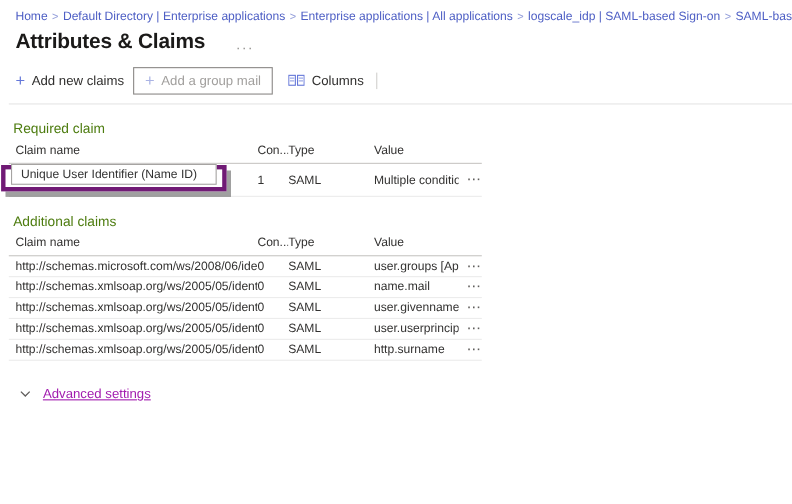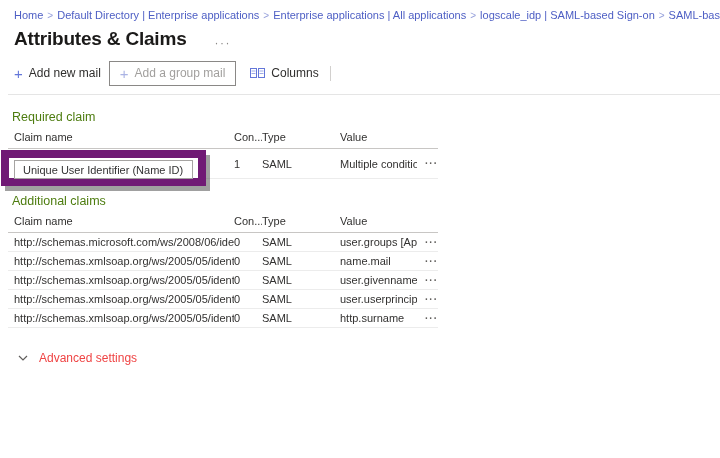--- a/index.html
+++ b/index.html
@@ -33,50 +33,50 @@
   .claims-table { width:430px; margin-left:8px; font-size:11px; }
   .t-head, .t-row { display:grid; grid-template-columns:226px 28px 78px 77px 21px; align-items:center; }
   .t-head { padding:7px 0 5px; border-bottom:1px solid #c8c6c4; font-weight:400; color:#323130; }
   .t-row { height:19px; border-bottom:1px solid #ececec; }
   .cell-first { padding-left:6px; white-space:nowrap; overflow:hidden; }
   .cell { white-space:nowrap; overflow:hidden; }
   .cell-menu { color:#605e5c; font-weight:700; font-size:10px; letter-spacing:1px; text-align:right; cursor:pointer; }
 
   
   .t-row.required { height:30px; position:relative; }
-  .red-box { position:absolute; left:-7px; top:1px; width:205px; height:36px;
-             border:8px solid #701a75; background:#ffffff;
+  .red-box { position:absolute; left:-7px; top:1px; width:205px; height:24px;
+             border:4px solid #701a75; background:#ffffff;
              box-shadow:4px 5px 0 rgba(82,82,82,0.55);
-             display:flex; align-items:flex-start; z-index:2; }
+             display:flex; align-items:flex-end; z-index:2; }
   .claim-cell-box { flex:1; margin:2px 5px; border:1px solid #a6a4a2; background:#fff;
                     height:19px; display:flex; align-items:center; padding-left:8px;
                     font-size:11px; color:#333; white-space:nowrap; overflow:hidden; cursor:pointer; }
 
   
   .advanced { display:flex; align-items:center; gap:11px; margin:23px 0 0 18px;
-              font-size:12px; color:#ef4444; cursor:pointer; }
+              font-size:12px; color:#a21caf; cursor:pointer;text-decoration:underline; }
 
   .icon-svg { display:block; }
 </style>
 </head>
 <body>
 
 <nav class="breadcrumb">
   <span class="crumb">Home</span><span class="crumb-sep">&gt;</span><span class="crumb">Default Directory | Enterprise applications</span><span class="crumb-sep">&gt;</span><span class="crumb">Enterprise applications | All applications</span><span class="crumb-sep">&gt;</span><span class="crumb">logscale_idp | SAML-based Sign-on</span><span class="crumb-sep">&gt;</span><span class="crumb">SAML-based Sign-on</span>
 </nav>
 
 <div class="title-row">
   <h1 class="page-title">Attributes &amp; Claims</h1>
   <span class="title-more">···</span>
 </div>
 
 <div class="toolbar">
   <div class="tb-btn">
     <span class="tb-plus">+</span>
-    <span>Add new mail</span>
+    <span>Add new claims</span>
   </div>
   <div class="tb-btn tb-group">
     <span class="tb-plus">+</span>
     <span>Add a group mail</span>
   </div>
   <div class="tb-btn tb-columns">
     <span>
       <svg class="icon-svg" width="15" height="12" viewBox="0 0 15 12">
         <rect x="0.5" y="1.5" width="6" height="9" fill="none" stroke="#6477d9"></rect>
         <line x1="1.5" y1="4" x2="5.5" y2="4" stroke="#9daae6"></line>

